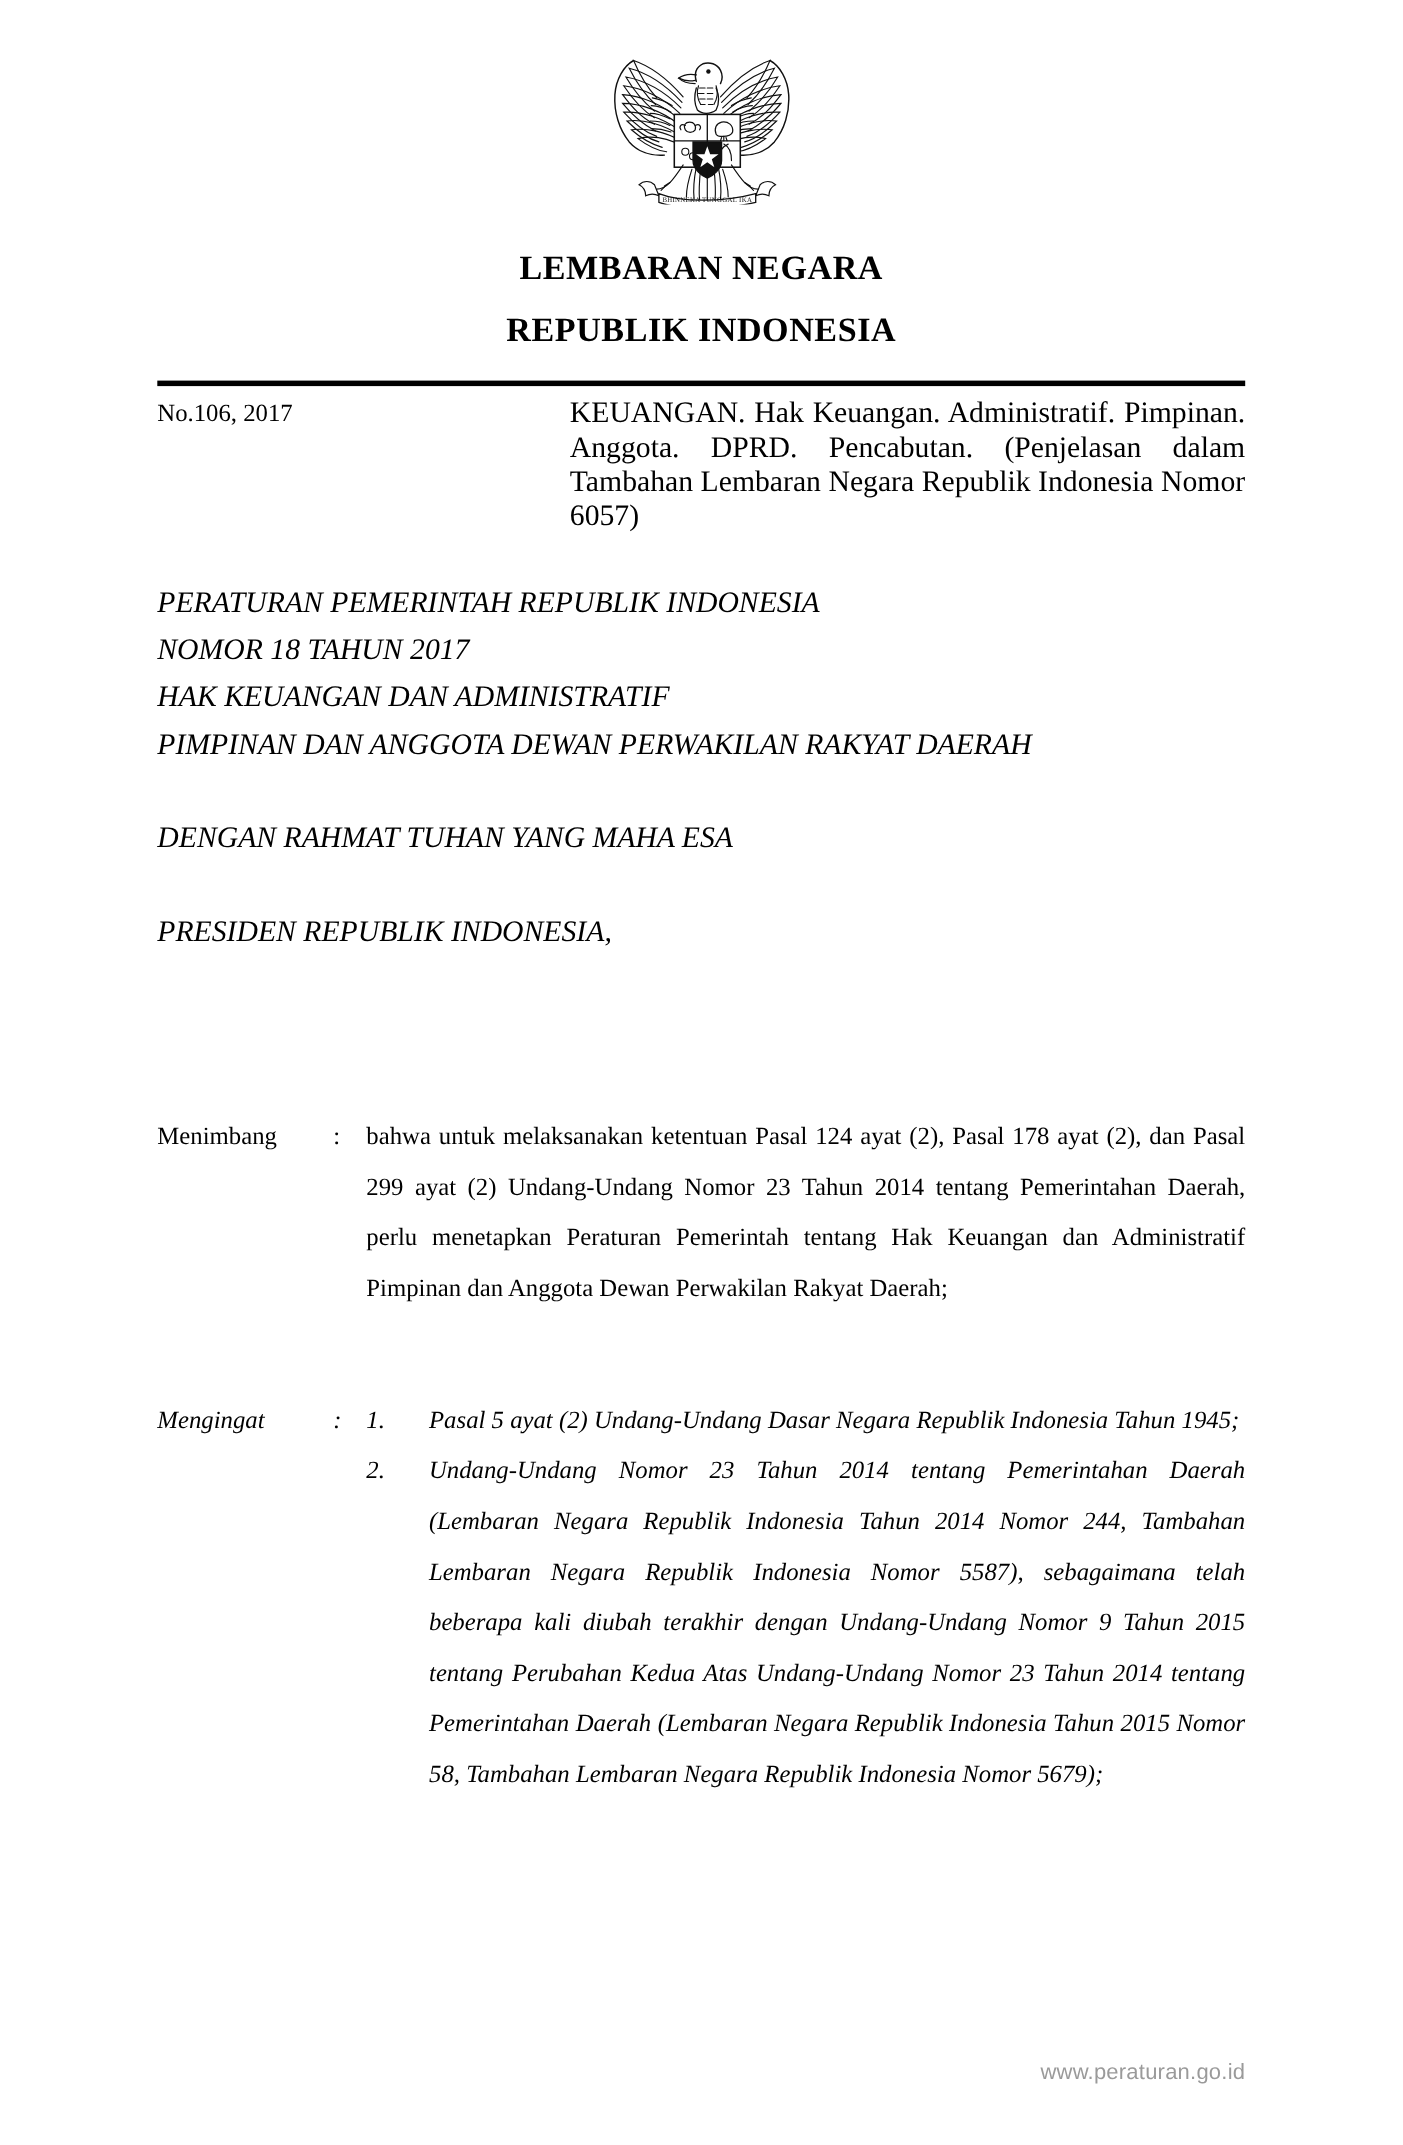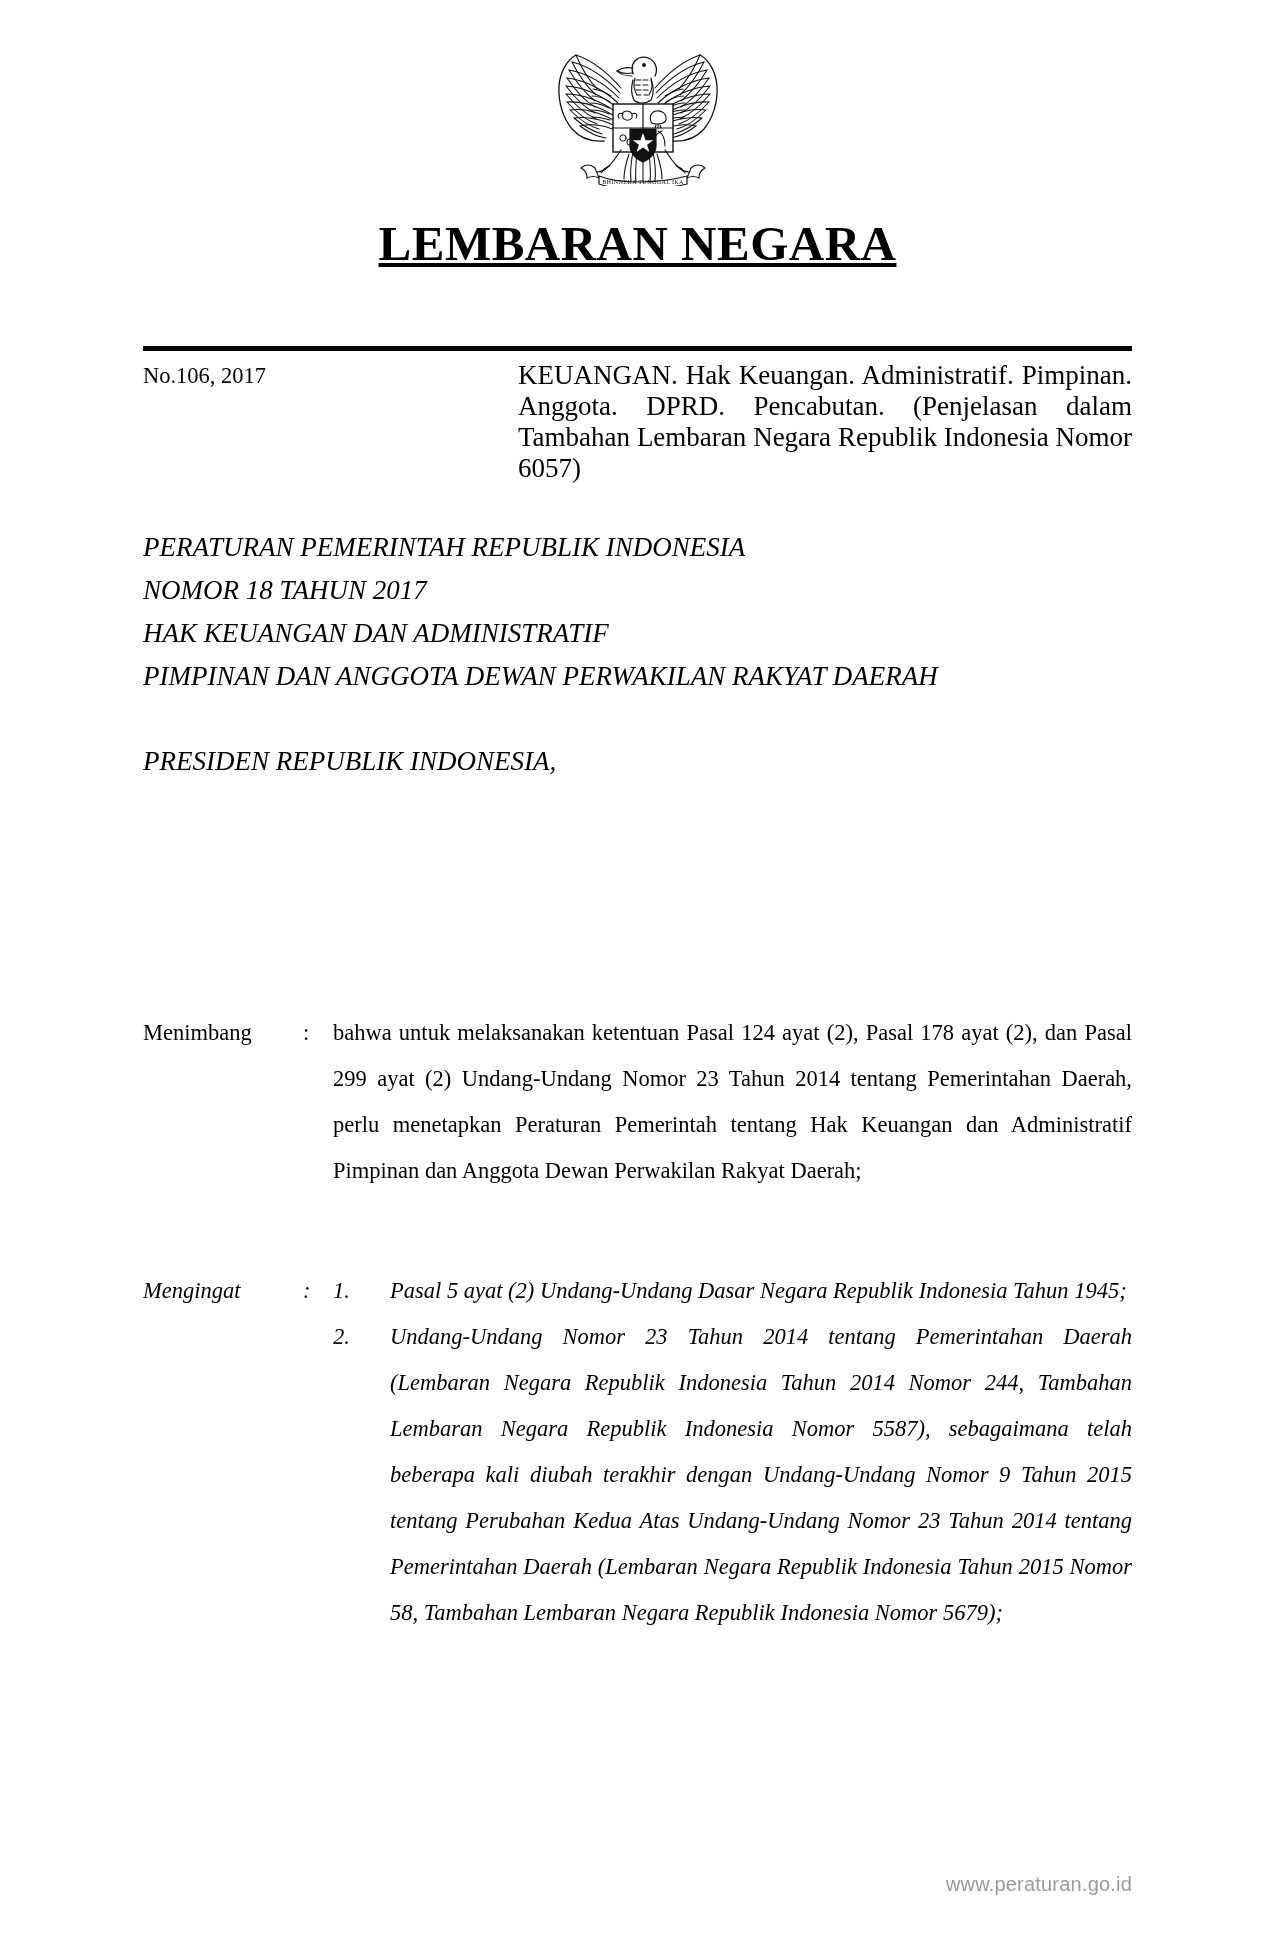--- a/index.html
+++ b/index.html
@@ -37,24 +37,23 @@
 
   
   .masthead {
     position: absolute;
     top: 216px;
     left: 0;
     width: 1275px;
     text-align: center;
     font-family: "Liberation Serif", "DejaVu Serif", serif;
     font-weight: bold;
-    font-size: 49px;
+    font-size: 31px;
     line-height: 56px;
     letter-spacing: 0.5px;
-    text-decoration: underline;
   }
   .masthead .l2 { display: block; }
 
   .rule {
     position: absolute;
     top: 346px;
     left: 143px;
     width: 989px;
     height: 5px;
     background: #000000;
@@ -251,34 +250,36 @@
         <path d="M48 134 C44 130 38 130 34 134 C38 136 40 140 40 144 C44 142 48 142 52 144 Z" stroke-width="1.1"></path>
         <path d="M144 134 C148 130 154 130 158 134 C154 136 152 140 152 144 C148 142 144 142 140 144 Z" stroke-width="1.1"></path>
         <path d="M52 142 C72 150 110 150 140 142 C140 146 140 148 140 150 C110 157 72 157 52 150 Z" fill="#ffffff" stroke="#111111" stroke-width="1.2"></path>
       </g>
       <text x="96" y="150" text-anchor="middle" font-family="Liberation Serif, serif" font-size="6.2" fill="#111111" letter-spacing="0.3">BHINNEKA TUNGGAL IKA</text>
     </svg>
   </div>
 
   <div class="masthead">
     <span class="l1">LEMBARAN NEGARA</span>
+    <span class="l2">REPUBLIK INDONESIA</span>
   </div>
 
   <div class="rule"></div>
 
   <div class="meta">
     <div class="meta-no">No.106, 2017</div>
     <div class="meta-subject">KEUANGAN. Hak Keuangan. Administratif. Pimpinan. Anggota. DPRD. Pencabutan. (Penjelasan dalam Tambahan Lembaran Negara Republik Indonesia Nomor 6057)</div>
   </div>
 
   <div class="titleblock">
     <span class="tline">PERATURAN PEMERINTAH REPUBLIK INDONESIA</span>
     <span class="tline">NOMOR 18 TAHUN 2017</span>
     <span class="tline">HAK KEUANGAN DAN ADMINISTRATIF</span>
     <span class="tline">PIMPINAN DAN ANGGOTA DEWAN PERWAKILAN RAKYAT DAERAH</span>
+    <span class="tline gap-before">DENGAN RAHMAT TUHAN YANG MAHA ESA</span>
     <span class="tline gap-before2">PRESIDEN REPUBLIK INDONESIA,</span>
   </div>
 
   <div class="clause" id="clause-menimbang">
     <div class="clause-label">Menimbang</div>
     <div class="clause-colon">:</div>
     <div class="clause-body">bahwa untuk melaksanakan ketentuan Pasal 124 ayat (2), Pasal 178 ayat (2), dan Pasal 299 ayat (2) Undang-Undang Nomor 23 Tahun 2014 tentang Pemerintahan Daerah, perlu menetapkan Peraturan Pemerintah tentang Hak Keuangan dan Administratif Pimpinan dan Anggota Dewan Perwakilan Rakyat Daerah;</div>
   </div>
 
   <div class="clause" id="clause-mengingat">

